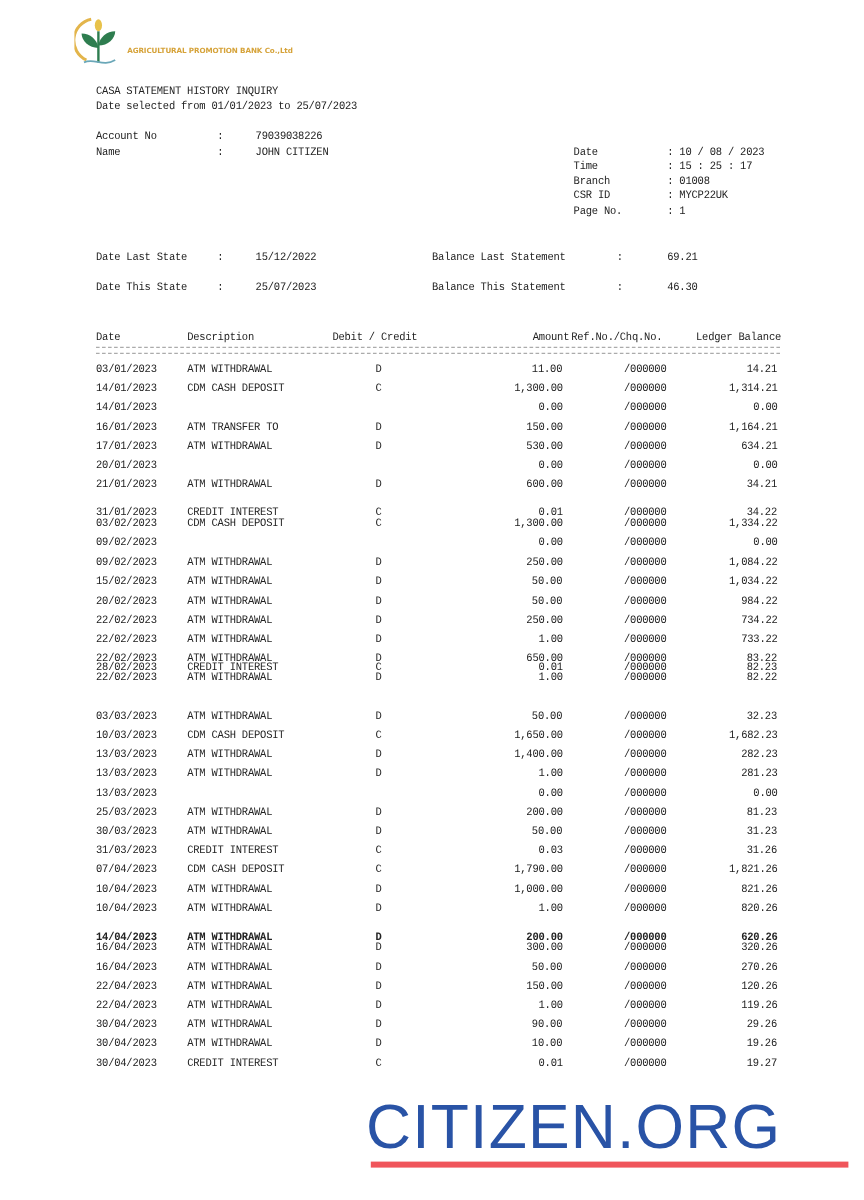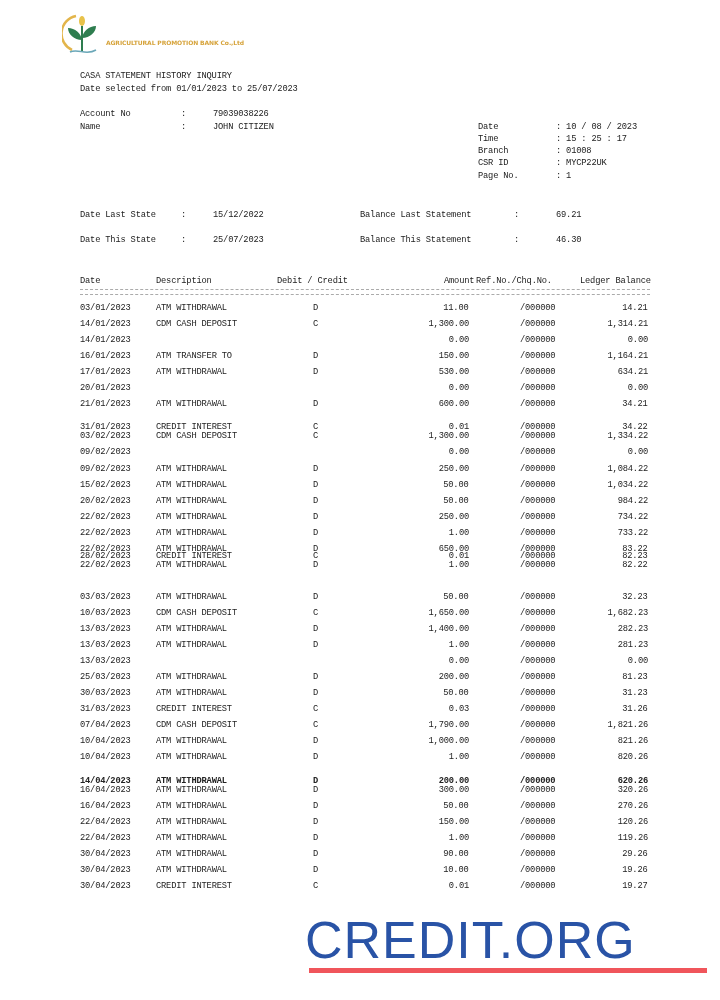--- a/index.html
+++ b/index.html
@@ -378,15 +378,15 @@
       <span class="c-date mono">30/04/2023</span>
       <span class="c-desc mono">CREDIT INTEREST</span>
       <span class="c-dc mono">C</span>
       <span class="c-amt mono" style="transform-origin: right center;">0.01</span>
       <span class="c-ref mono">/000000</span>
       <span class="c-bal mono" style="transform-origin: right center;">19.27</span>
     </div>
   </div>
 
 <div class="wm">
-  <div class="wm-text">CREDIT.ORG</div>
+  <div class="wm-text">CITIZEN.ORG</div>
   <div class="wm-line"></div>
 </div>
 
 </body></html>

